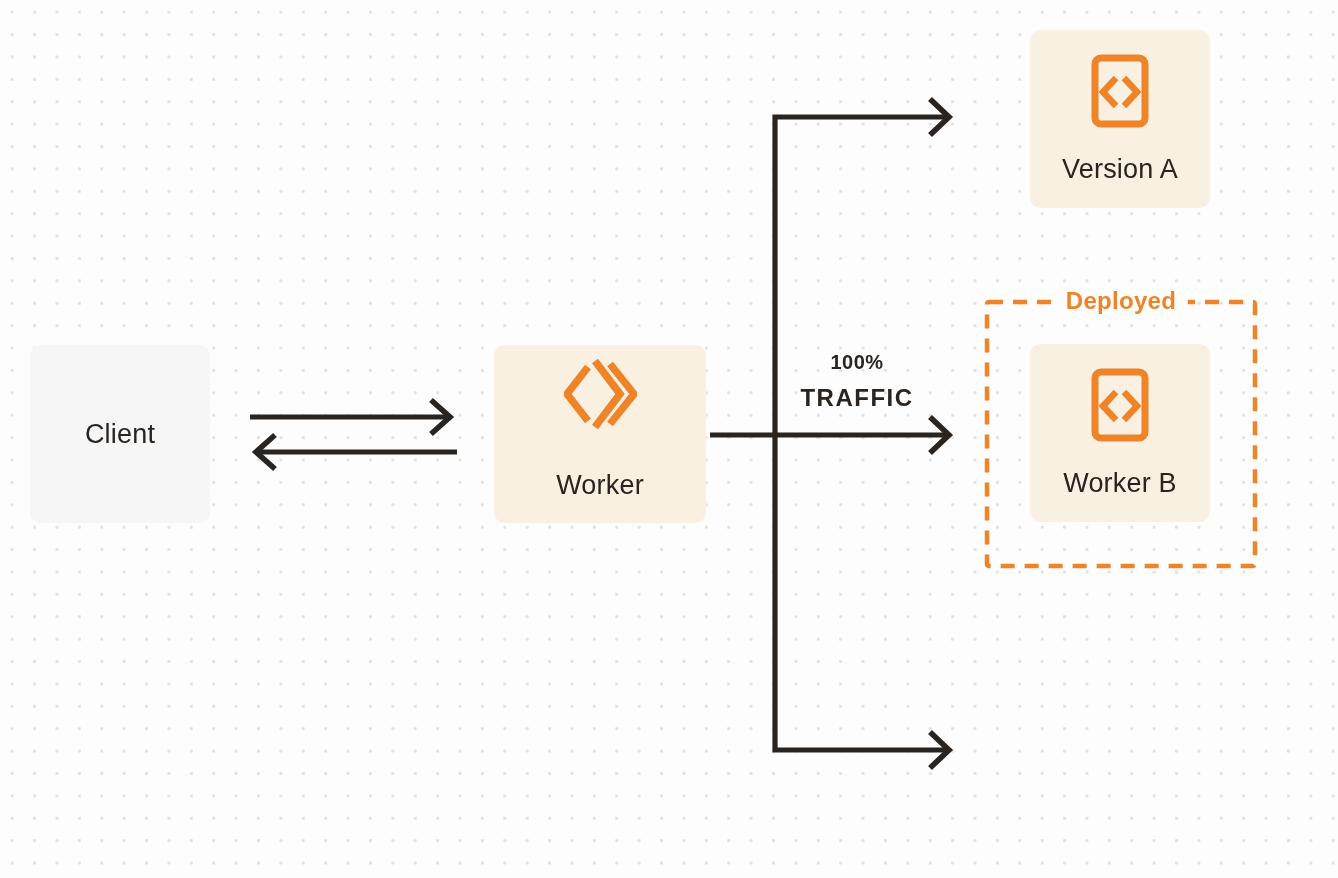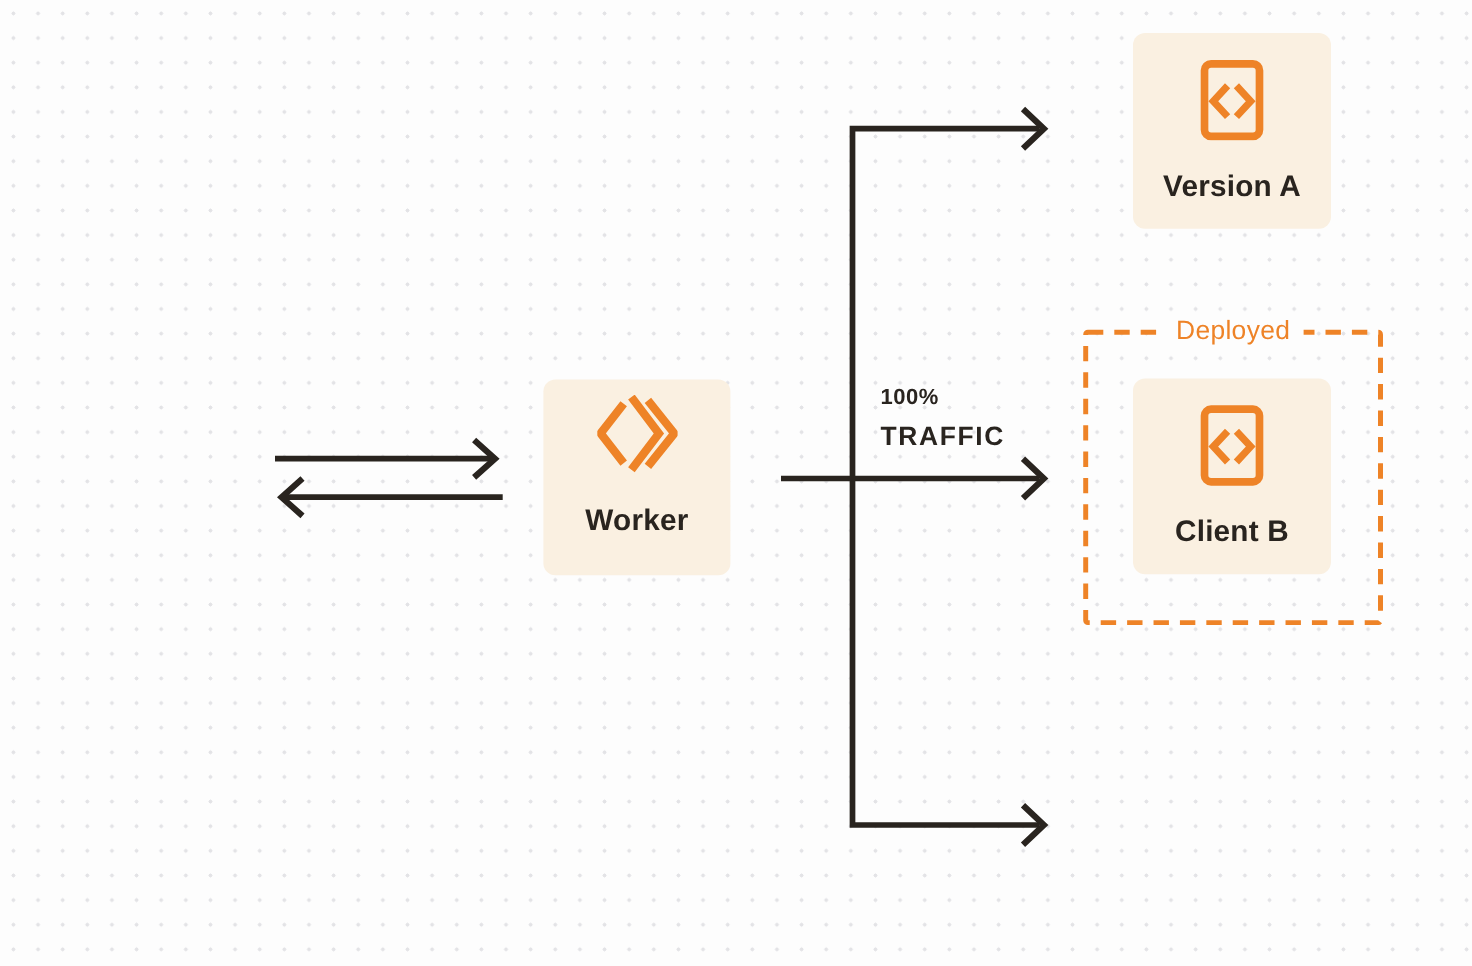--- a/index.html
+++ b/index.html
@@ -17,34 +17,34 @@
   .connectors{position:absolute;inset:0;pointer-events:none}
   .ln{fill:none;stroke:var(--dark);stroke-width:5.2}
   .hd{fill:none;stroke:var(--dark);stroke-width:5.6;stroke-linejoin:miter}
   .deploy-rect{fill:none;stroke:var(--orange);stroke-width:4.5;stroke-dasharray:14 10}
   .node{
     position:absolute;width:180px;height:178px;border-radius:11px;
     display:flex;flex-direction:column;align-items:center;
   }
   .node.gray{background:var(--graybox);justify-content:center}
   .node.cream{background:var(--cream)}
-  .node.worker{width:170px;padding-top:14px;gap:28px}
+  .node.worker{width:212px;padding-top:14px;gap:40px}
   .node.version{padding-top:24px;gap:26px}
-  .nlabel{font-size:27px;font-weight:700;color:var(--dark);letter-spacing:.2px;line-height:30px;white-space:nowrap}
+  .nlabel{font-size:27px;font-weight:400;color:var(--dark);letter-spacing:.2px;line-height:30px;white-space:nowrap}
   .worker-logo polyline{fill:none;stroke:var(--orange);stroke-width:7.5;stroke-linejoin:miter}
   .code-icon rect{fill:none;stroke:var(--orange);stroke-width:7}
   .code-icon polyline{fill:none;stroke:var(--orange);stroke-width:6.5;stroke-linejoin:miter}
   .deployed-label{
     position:absolute;left:1121px;top:301px;transform:translate(-50%,-50%);
-    background:var(--bg);padding:0 12px;font-size:24px;font-weight:400;
+    background:var(--bg);padding:0 12px;font-size:24px;font-weight:700;
     color:var(--orange);letter-spacing:.3px;white-space:nowrap;
   }
   .traffic-label{
     position:absolute;left:857px;top:381px;transform:translate(-50%,-50%);
-    color:var(--dark);font-weight:700;white-space:nowrap;
+    text-align:center;color:var(--dark);font-weight:700;white-space:nowrap;
   }
   .traffic-label .l1{display:block;font-size:20px;margin-bottom:10px;letter-spacing:.5px}
   .traffic-label .l2{display:block;font-size:24px;letter-spacing:1.5px}
 </style>
 </head>
 <body>
 
 <div class="canvas">
 
   <svg class="connectors" width="1338" height="878" viewBox="0 0 1338 878">
@@ -57,20 +57,23 @@
 
     <path class="ln" d="M945,117 H775 V750 H945"></path>
     <path class="ln" d="M710,435 H945"></path>
     <polyline class="hd" points="930,99 949,117 930,135"></polyline>
     <polyline class="hd" points="930,417 949,435 930,453"></polyline>
     <polyline class="hd" points="930,732 949,750 930,768"></polyline>
 
     <rect class="deploy-rect" x="987" y="302" width="268" height="264" rx="2"></rect>
   </svg>
 
+  <div class="node gray" style="left:30px;top:345px">
+    <span class="nlabel">Client</span>
+  </div>
 
   <div class="node cream worker" style="left:494px;top:345px">
     <svg class="worker-logo" width="73" height="71" viewBox="0 0 73 71">
       <polyline points="24,8 3,35 24,62"></polyline>
       <polyline points="31,2 56,35 31,68"></polyline>
       <polyline points="46,5 70,35 46,65"></polyline>
     </svg>
     <span class="nlabel">Worker</span>
   </div>
 
@@ -82,21 +85,21 @@
     </svg>
     <span class="nlabel">Version A</span>
   </div>
 
   <div class="node cream version" style="left:1030px;top:344px">
     <svg class="code-icon" width="58" height="74" viewBox="0 0 58 74">
       <rect x="4" y="4" width="50" height="66" rx="6"></rect>
       <polyline points="25,24 12,38 25,52"></polyline>
       <polyline points="33,24 46,38 33,52"></polyline>
     </svg>
-    <span class="nlabel">Client B</span>
+    <span class="nlabel">Worker B</span>
   </div>
 
 
   <div class="deployed-label">Deployed</div>
 
   <div class="traffic-label">
     <span class="l1">100%</span>
     <span class="l2">TRAFFIC</span>
   </div>
 

